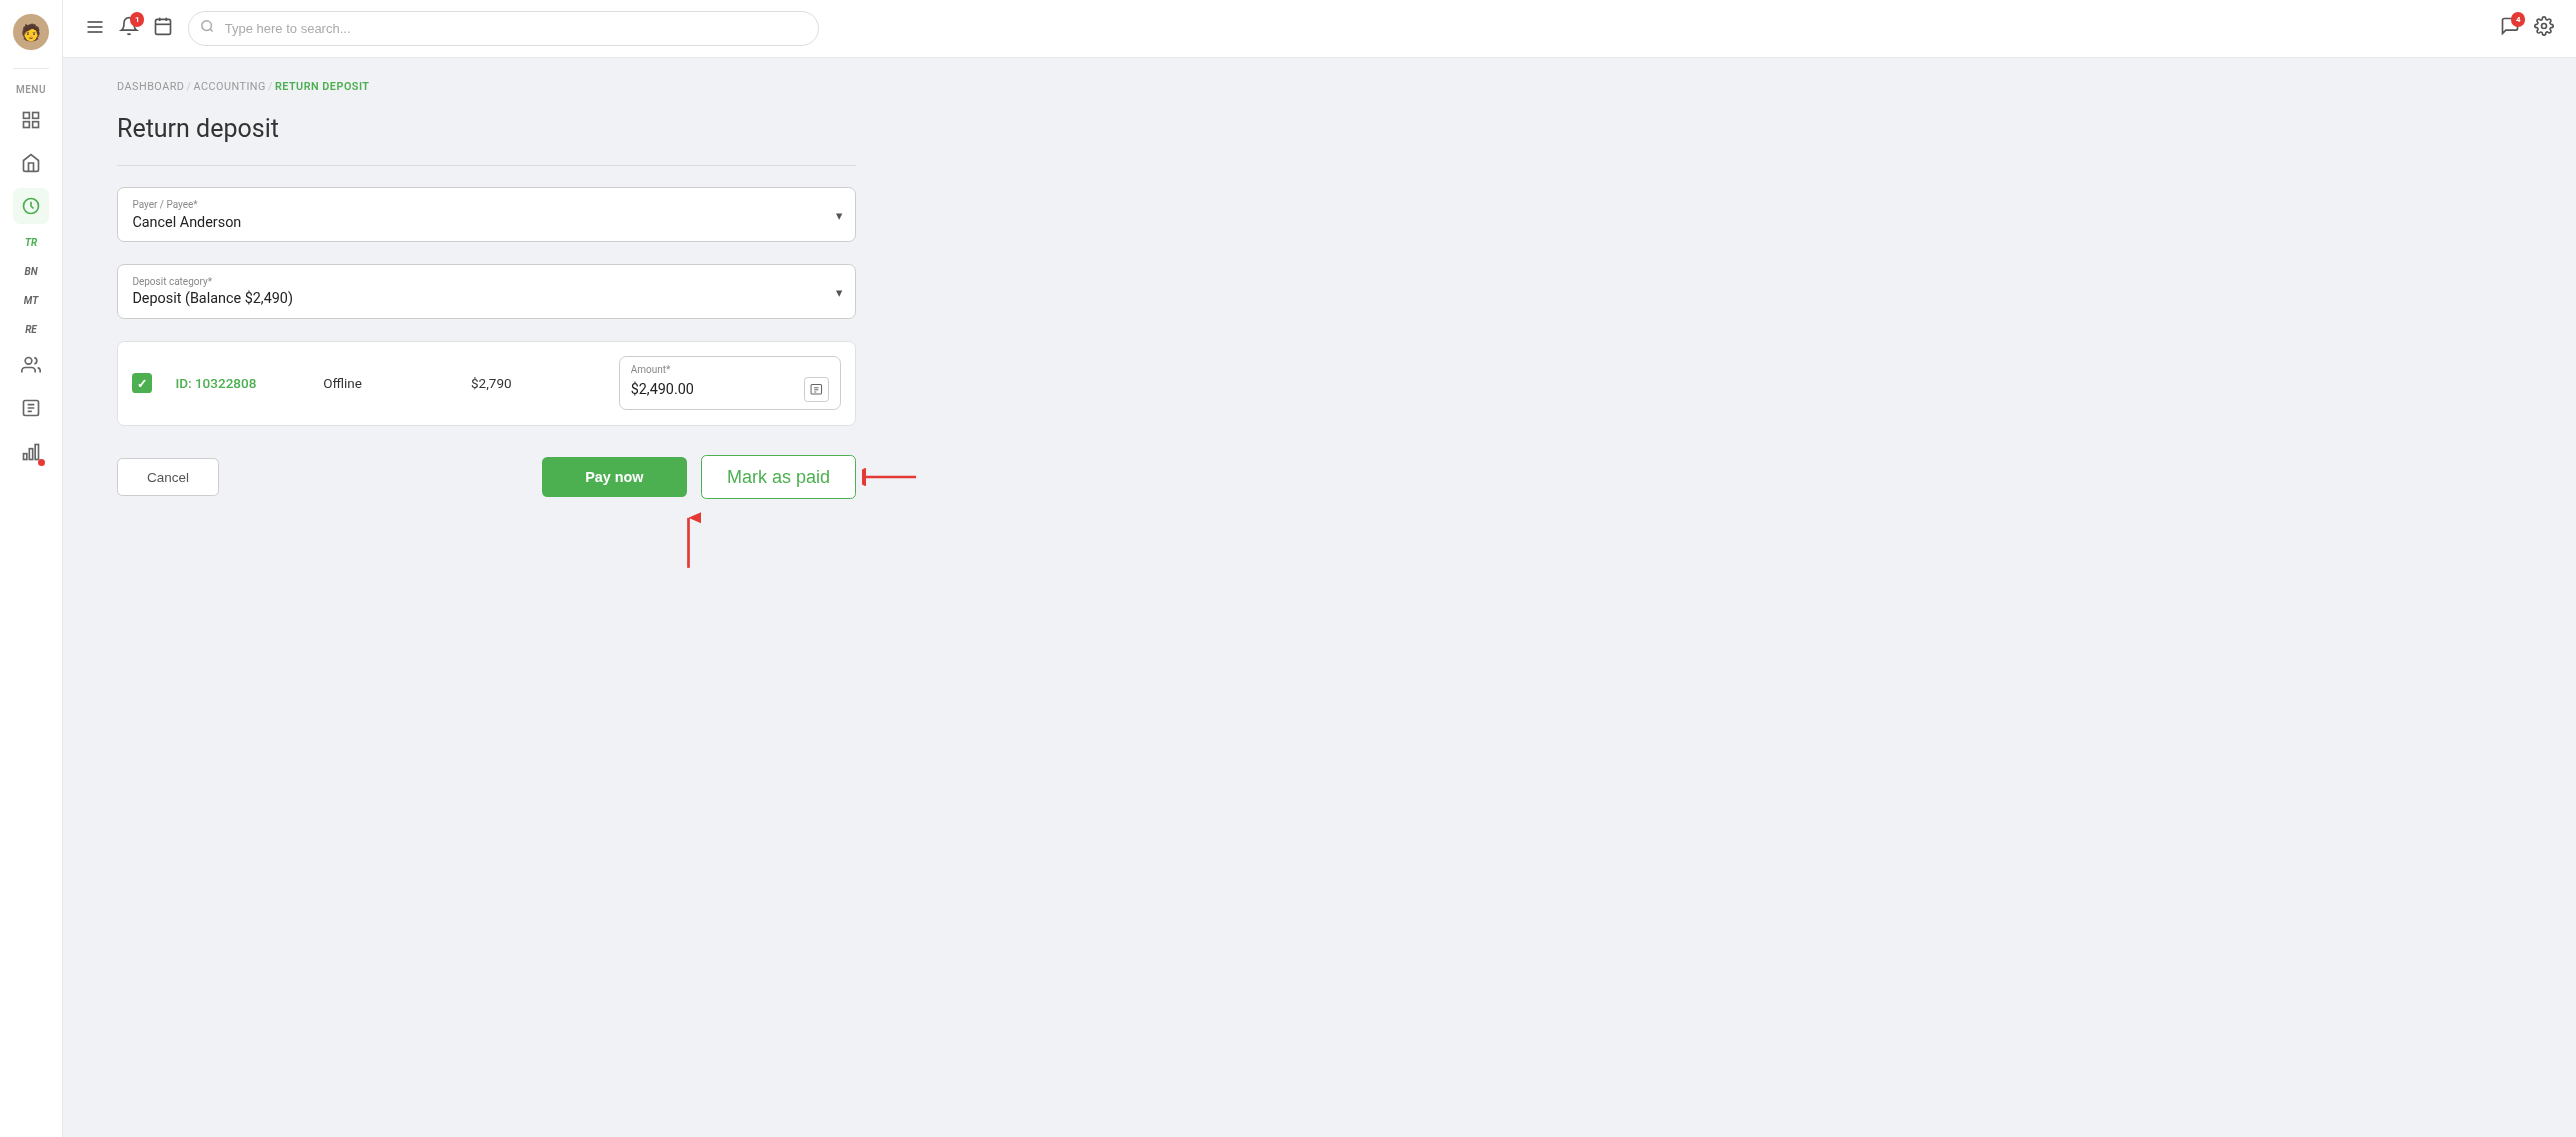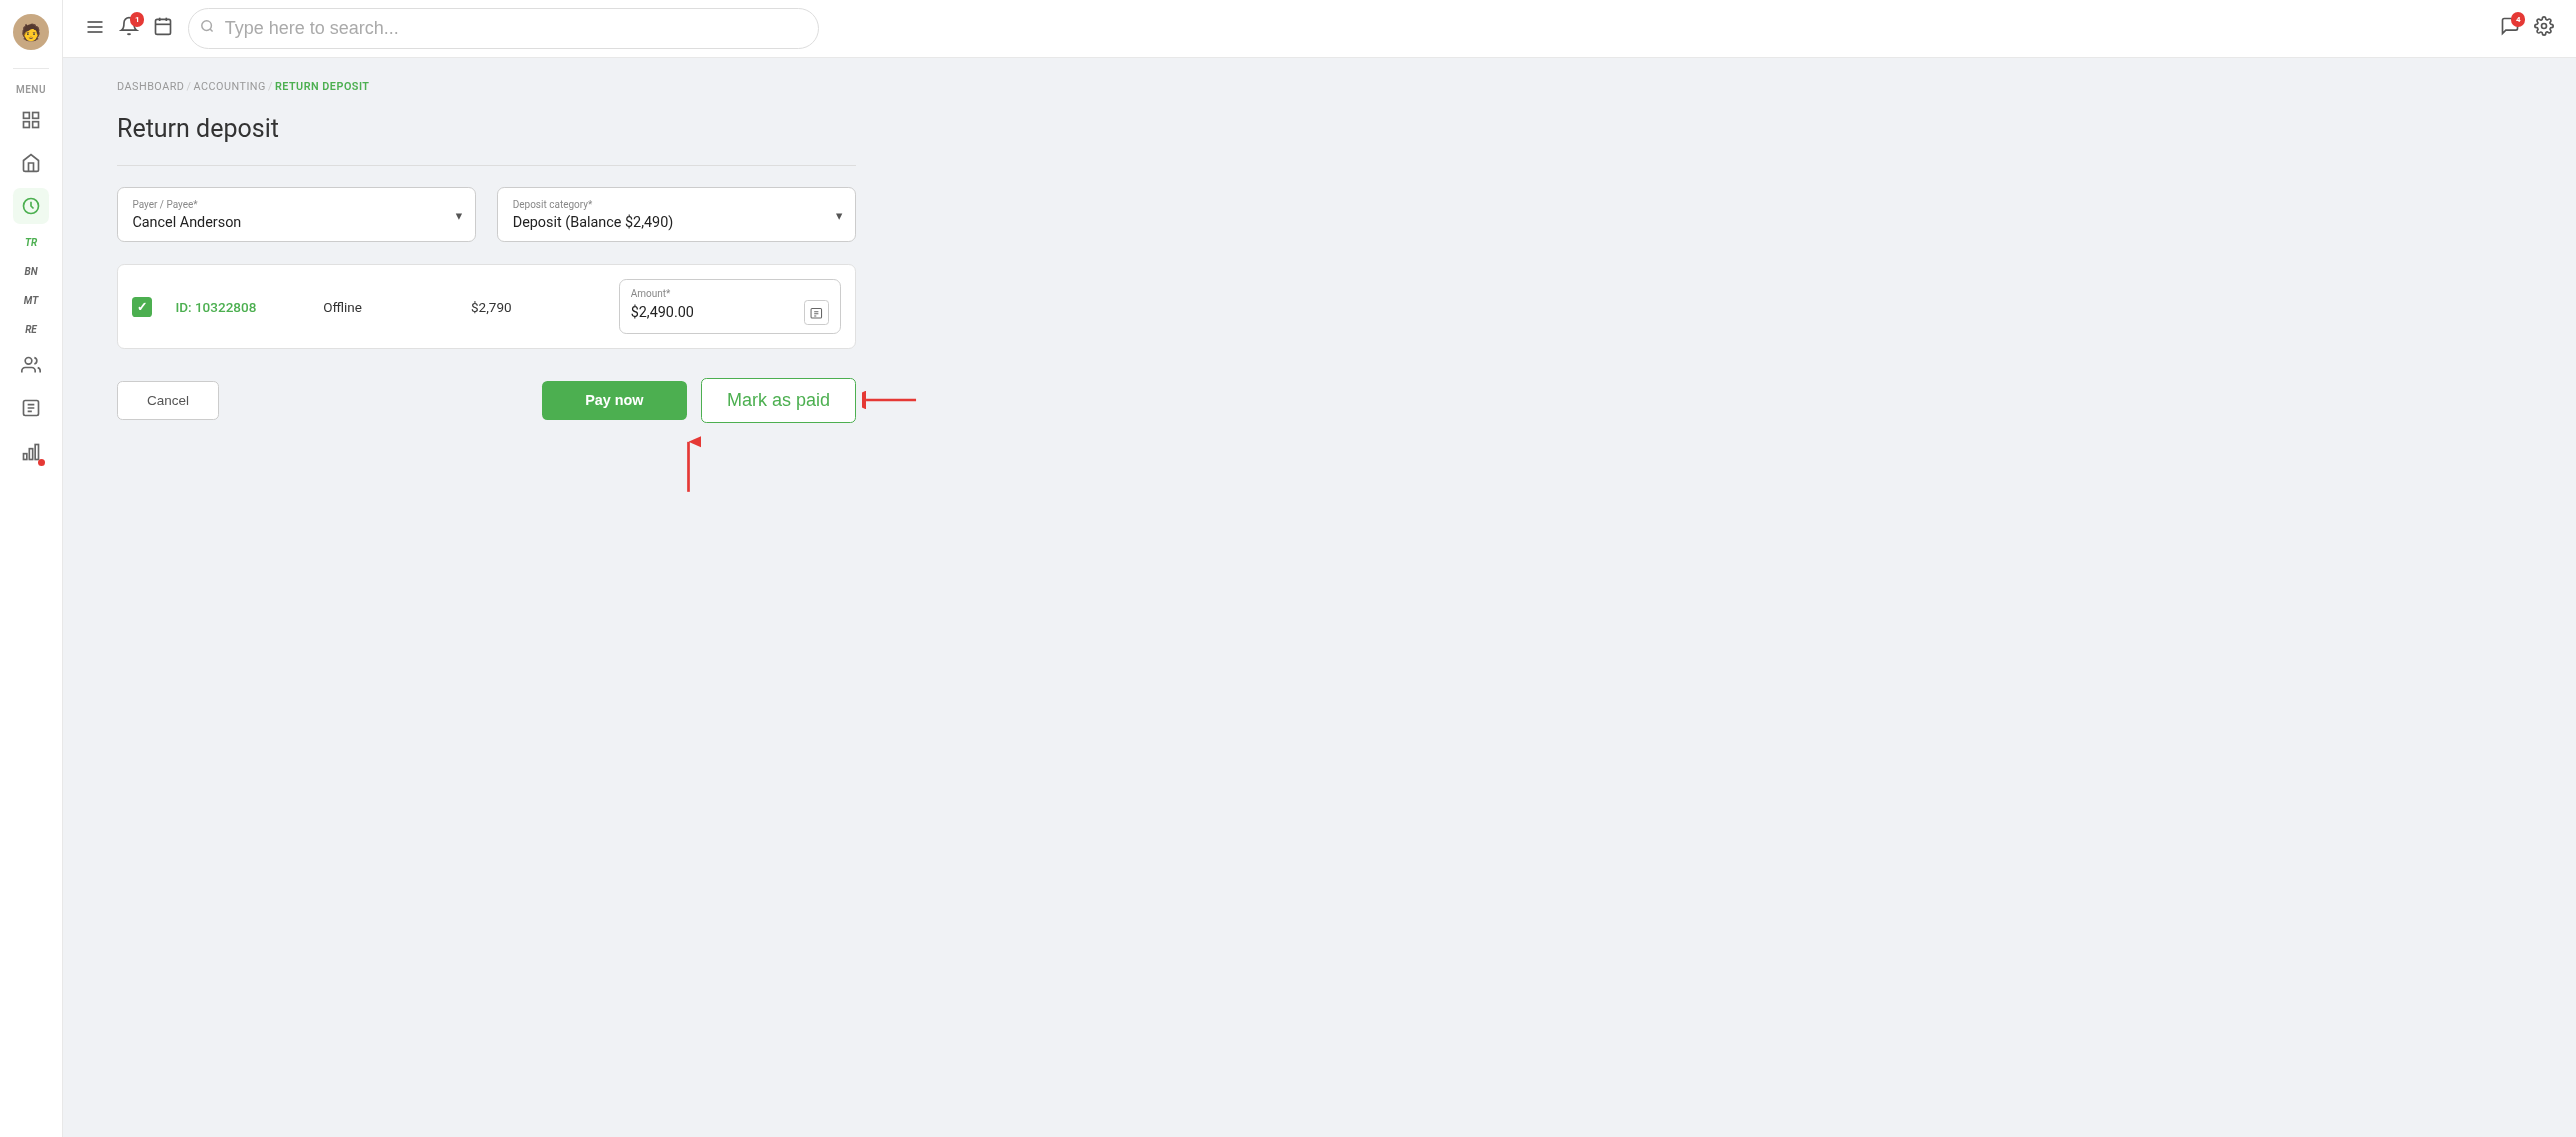--- a/index.html
+++ b/index.html
@@ -84,21 +84,21 @@
     .topbar-calendar { font-size: 20px; color: #555; cursor: pointer; }
     .topbar-search {
       flex: 1; max-width: 631px; margin: 0 auto;
       position: relative; display: flex; align-items: center;
     }
     .topbar-search input {
       width: 100%;
       border: 0.9px solid #ddd;
       border-radius: 21.6px;
       padding: 9px 14.4px 9px 36px;
-      font-size: 18px;
+      font-size: 13px;
       color: #000000;
       outline: none;
       background: #fff;
     }
     .topbar-search input::placeholder { color: #aaa; }
     .topbar-search-icon {
       position: absolute; left: 12.6px; color: #aaa; font-size: 14.4px;
     }
     .topbar-spacer { flex: 1; }
     .topbar-chat {
@@ -133,21 +133,21 @@
     .form-card {
       background: #f0f2f5;
       max-width: 739px;
     }
     .form-divider {
       height: 0.9px; background: #ddd; margin-bottom: 21.6px;
     }
 
     
     .select-row {
-      display: flex; gap: 21.6px; margin-bottom: 21.6px;
+      display: flex; gap: 21.6px; margin-bottom: 21.6px; flex-direction: column;
     }
     .select-field {
       flex: 1;
       border: 1.4px solid #ccc;
       border-radius: 7.2px;
       padding: 10.8px 14.4px;
       background: #fff;
       position: relative;
       cursor: pointer;
     }

